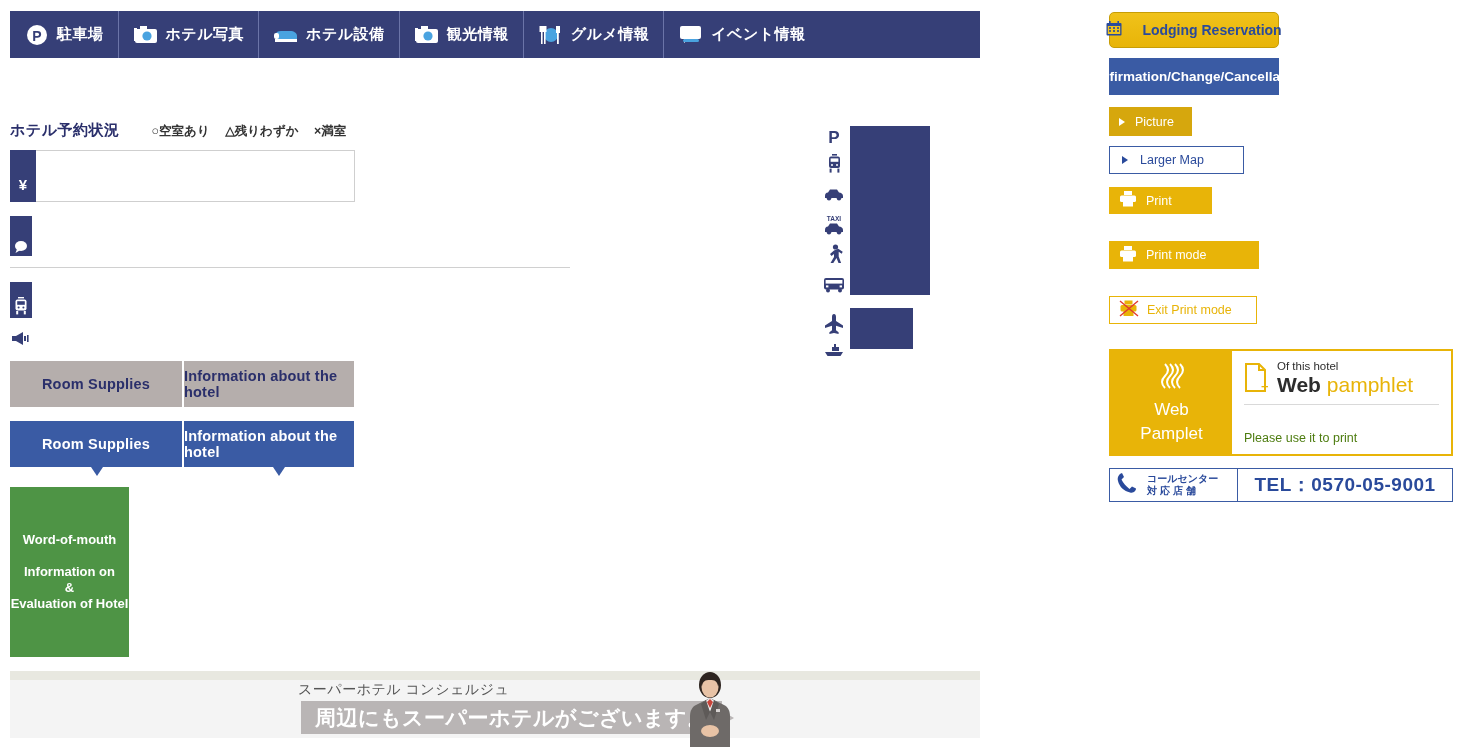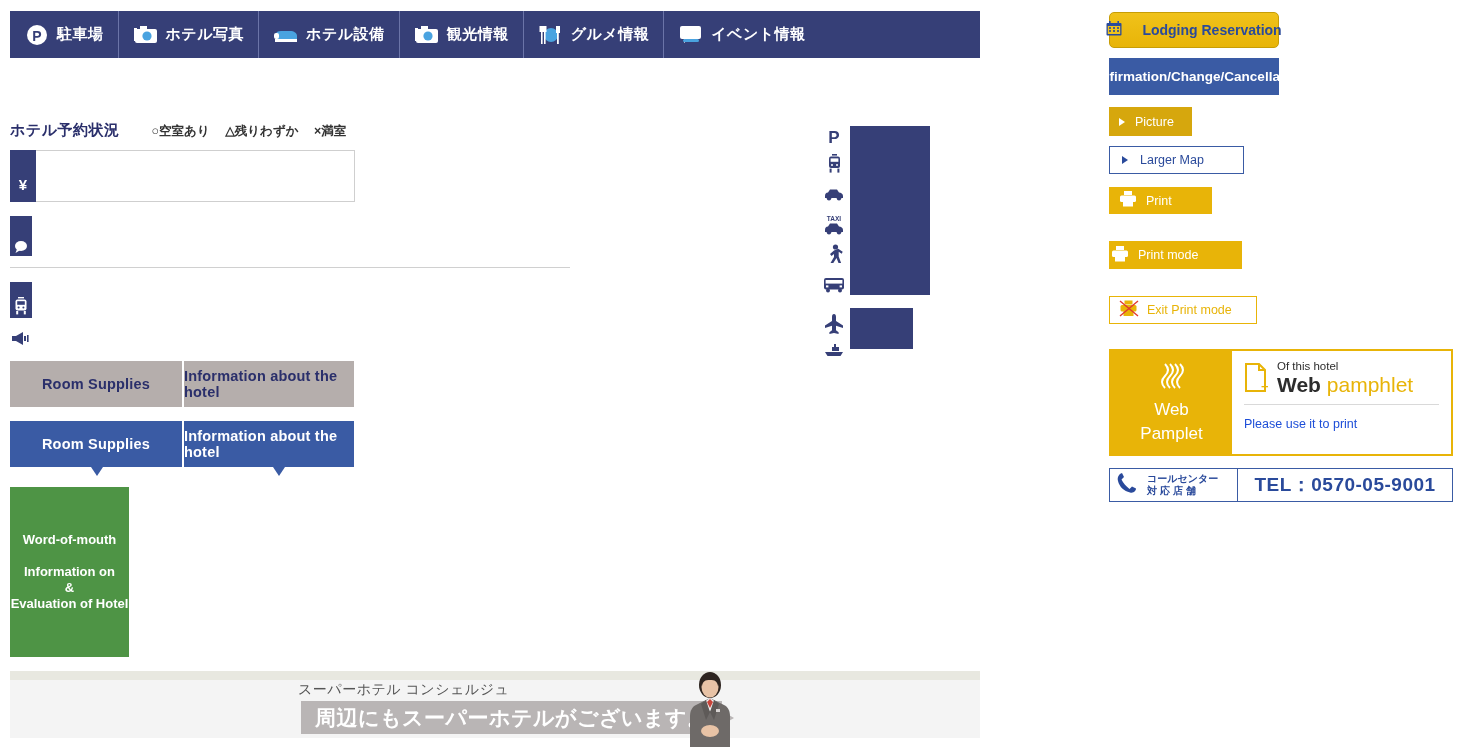--- a/index.html
+++ b/index.html
@@ -136,23 +136,23 @@
     left: 1109px; top: 146px; width: 135px; height: 28px;
     background: #ffffff; border: 1px solid #3a5ba4; color: #2a4a9b;
     font-size: 12.5px; padding-left: 12px; gap: 12px; font-weight: normal;
   }
   .b-print {
     left: 1109px; top: 187px; width: 103px; height: 27px;
     background: #e8b408; color: #ffffff; font-size: 12.5px;
     padding-left: 10px; gap: 9px; font-weight: normal;
   }
   .b-pmode {
-    left: 1109px; top: 241px; width: 133px; height: 28px;
+    left: 1109px; top: 241px; width: 150px; height: 28px;
     background: #e8b408; color: #ffffff; font-size: 12.5px;
-    padding-left: 2px; gap: 9px; font-weight: normal;
+    padding-left: 10px; gap: 9px; font-weight: normal;
   }
   .b-xmode {
     left: 1109px; top: 296px; width: 148px; height: 28px;
     background: #ffffff; border: 1px solid #e8b408; color: #e8b408;
     font-size: 12.5px; padding-left: 9px; gap: 8px; font-weight: normal;
   }
   .tri { width: 0; height: 0; border-top: 4px solid transparent; border-bottom: 4px solid transparent; }
   .tri.wt { border-left: 6px solid #ffffff; }
   .tri.bl { border-left: 6px solid #2a4a9b; }
 
@@ -168,21 +168,21 @@
     display: flex; flex-direction: column; align-items: center; justify-content: center;
     font-size: 17px; line-height: 21px; gap: 3px;
   }
   .pamph-right { flex: 1; padding: 9px 12px 0 12px; display: flex; flex-direction: column; }
   .pamph-top { display: flex; align-items: flex-start; gap: 9px; }
   .pamph-doc { width: 24px; height: 30px; flex: none; margin-top: 3px; }
   .p-of { font-size: 11.5px; color: #2d2d2d; line-height: 13px; }
   .p-web { font-size: 21px; color: #2d2d2d; font-weight: bold; line-height: 24px; }
   .p-web em { color: #e8b408; font-style: normal; font-weight: normal; }
   .pamph-div { height: 1px; background: #d9d9d9; margin: 7px 0 0 0; }
-  .p-use { font-size: 12.5px; color: #1d4ed8; margin-top: 12px; }
+  .p-use { font-size: 12.5px; color: #4d7c0f; margin-top: 26px; }
 
   
   .telbar {
     position: absolute; left: 1109px; top: 468px;
     width: 344px; height: 34px; border: 1px solid #3a5ba4;
     display: flex; background: #ffffff;
   }
   .tel-left {
     width: 128px; border-right: 1px solid #3a5ba4;
     display: flex; align-items: center; gap: 9px; padding-left: 6px;

